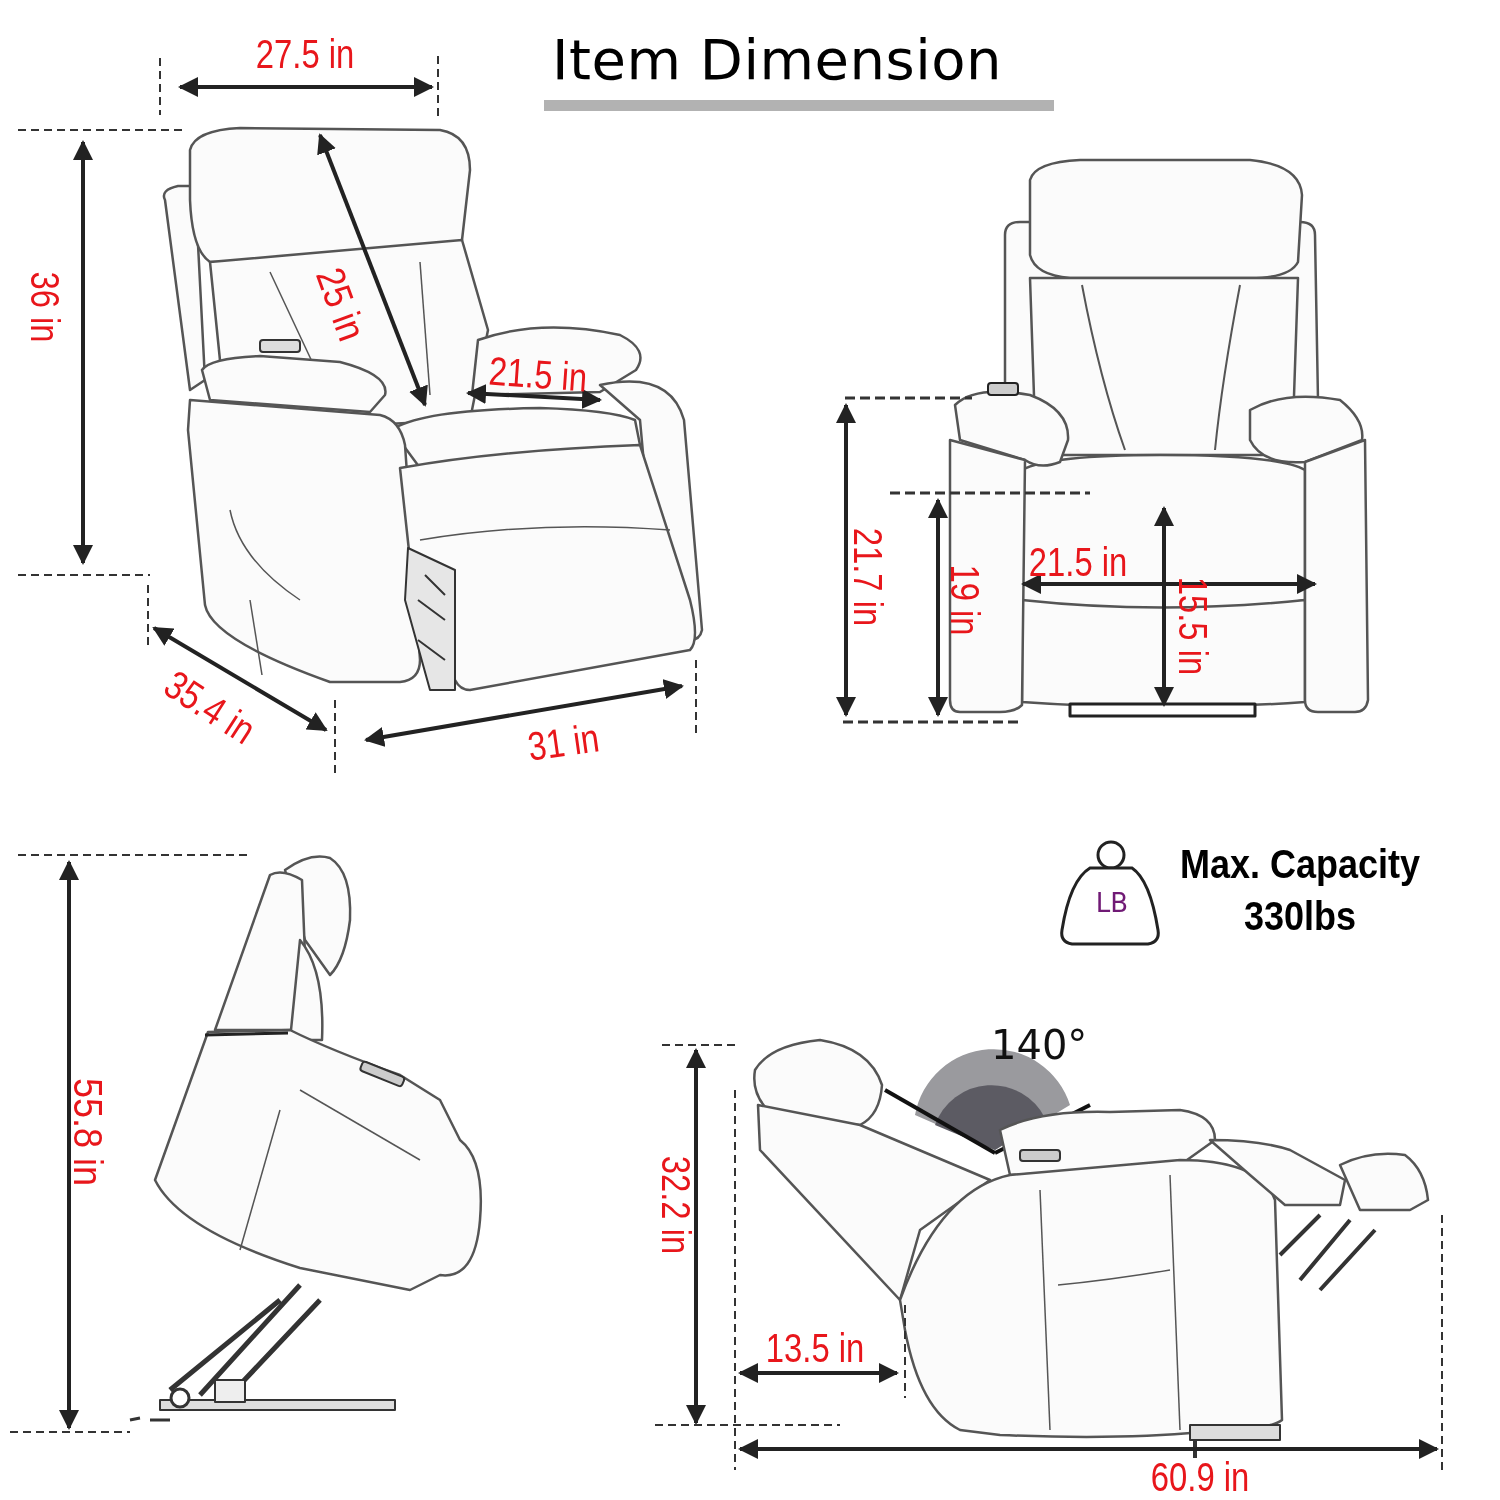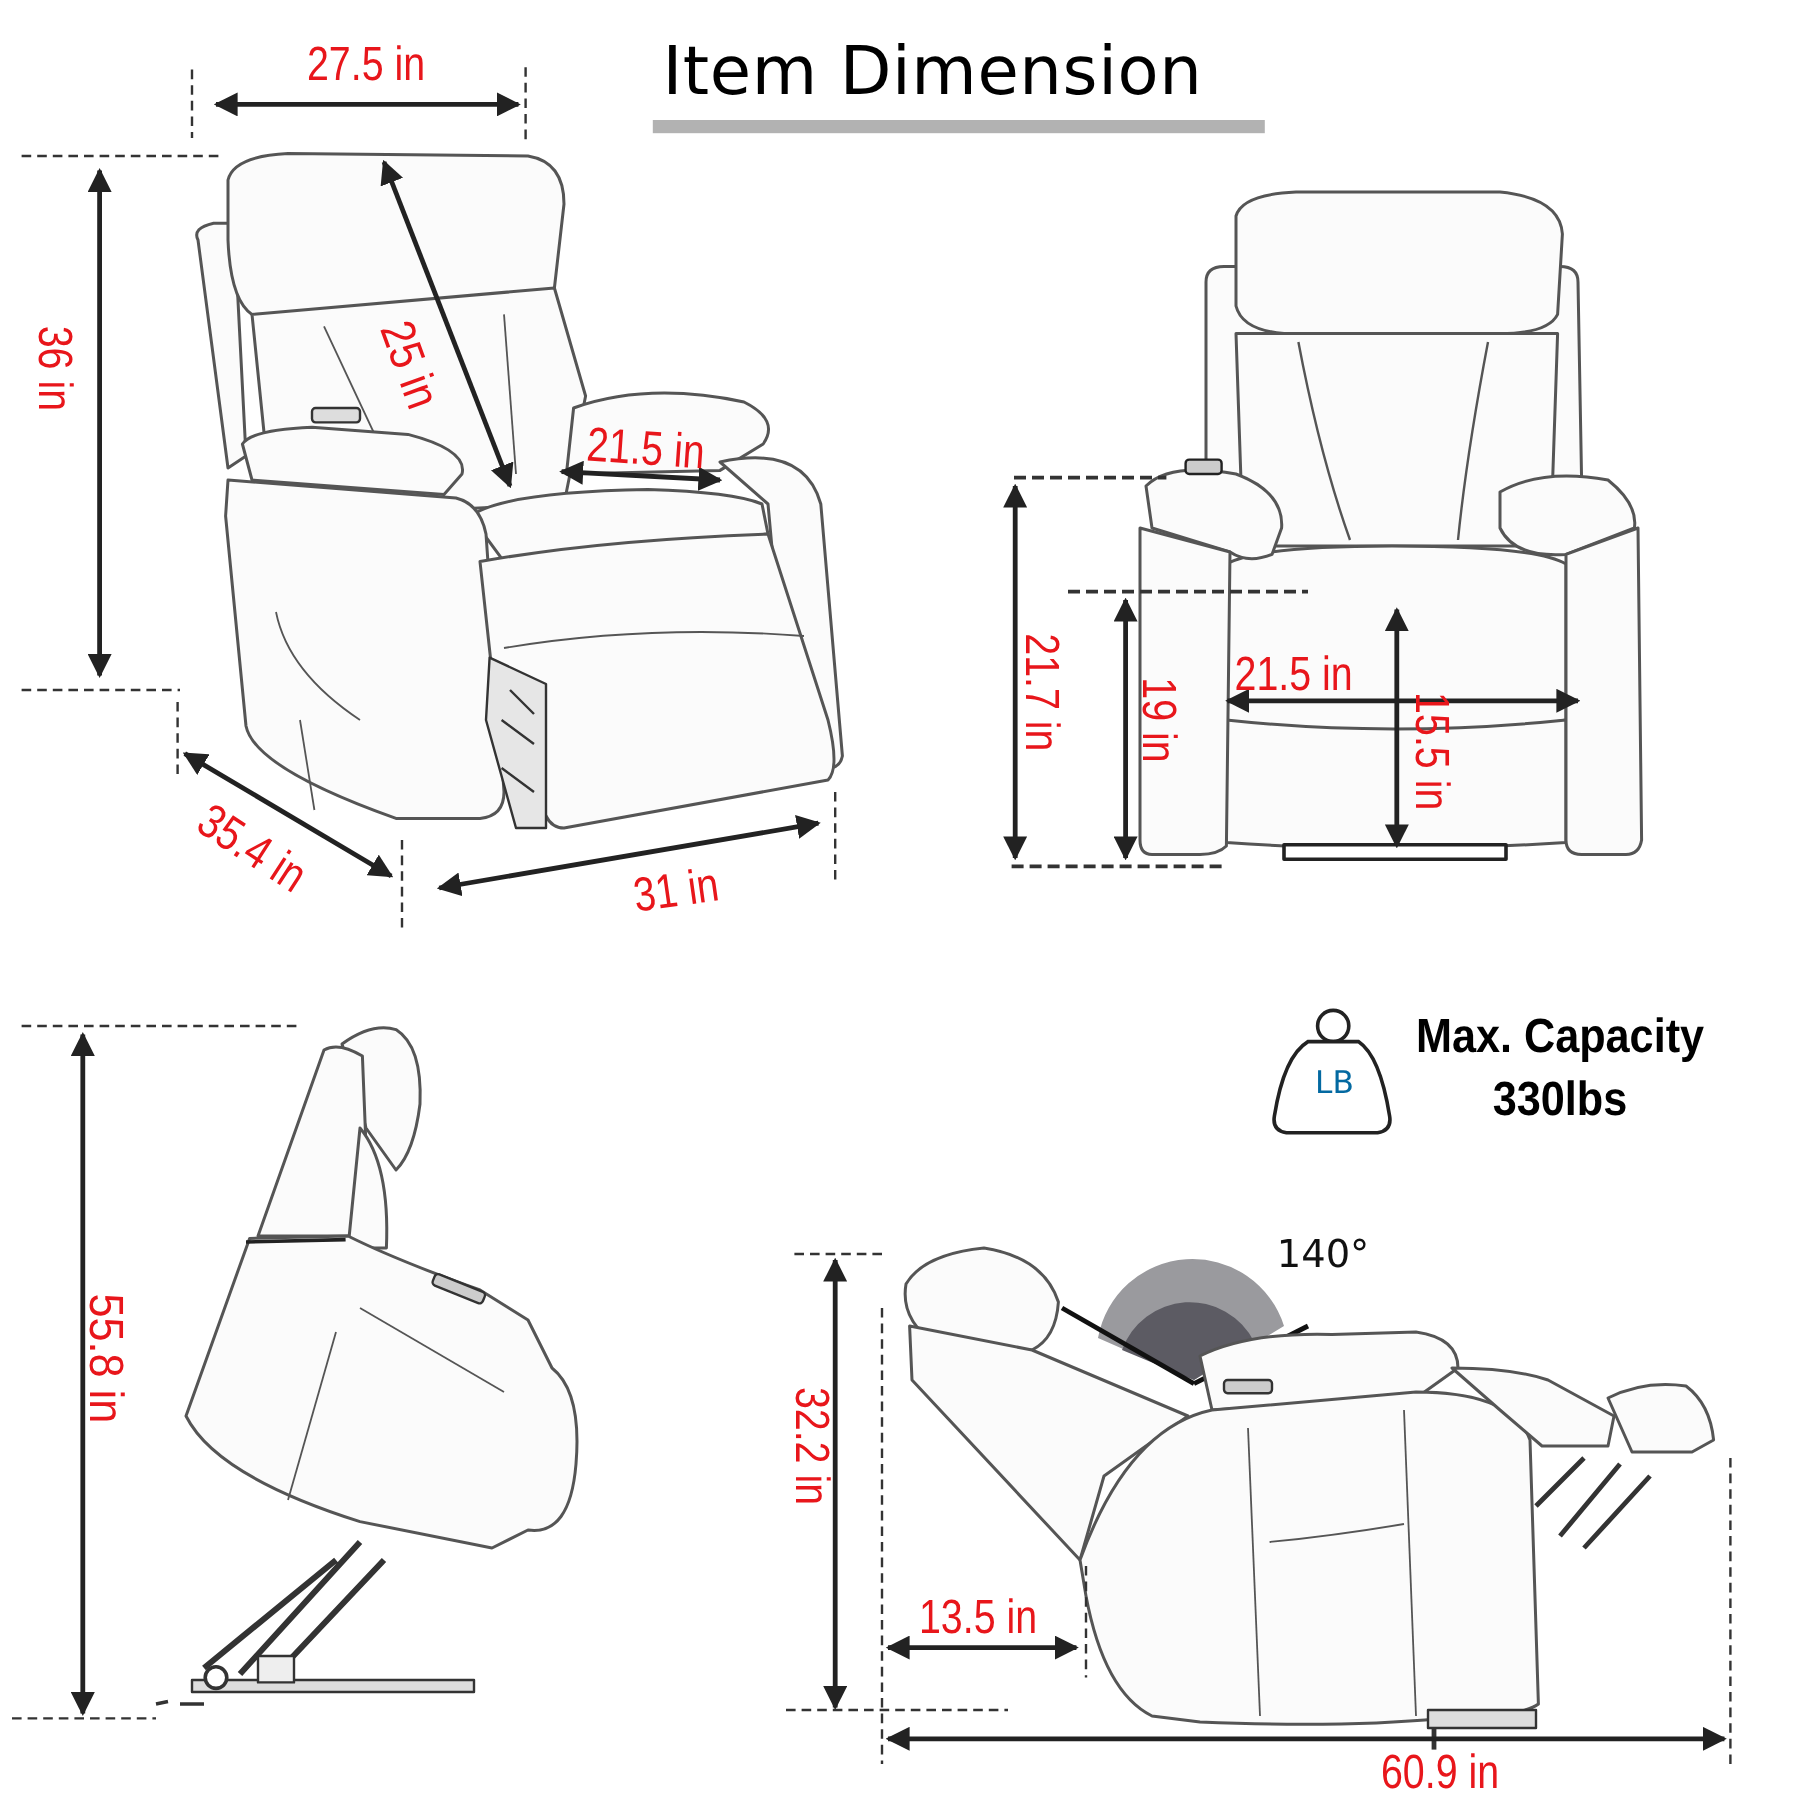--- a/index.html
+++ b/index.html
@@ -2,22 +2,22 @@
 <html><head>
 <meta charset="utf-8">
 <style>
   html, body { margin:0; padding:0; background:#ffffff; }
   body { width:1500px; height:1500px; position:relative; overflow:hidden; font-family:"Liberation Sans", sans-serif; }
   .canvas { position:absolute; left:0; top:0; width:1500px; height:1500px; }
   .title { position:absolute; left:552px; top:28px; font-family:"DejaVu Sans", sans-serif; font-weight:normal; font-size:56px; color:#000; letter-spacing:0.5px; white-space:nowrap; line-height:64px; }
   .title-bar { position:absolute; left:544px; top:100px; width:510px; height:11px; background:#b2b2b2; }
   .dim { position:absolute; color:#e8161b; font-family:"Liberation Sans", sans-serif; font-size:40px; white-space:nowrap; line-height:44px; transform-origin:center center; }
   .cap { position:absolute; left:1160px; top:838px; width:280px; text-align:center; font-family:"Liberation Sans", sans-serif; font-weight:bold; font-size:40px; line-height:52px; color:#000; transform:scaleX(0.9); }
-  .deg { position:absolute; left:1064px; top:1020px; font-family:"DejaVu Sans", sans-serif; font-size:32px; color:#111; line-height:50px; }
-  .lb { position:absolute; left:1077px; top:888px; width:70px; text-align:center; font-family:"DejaVu Sans", sans-serif; font-size:26px; color:#0369a1; }
+  .deg { position:absolute; left:991px; top:1020px; font-family:"DejaVu Sans", sans-serif; font-size:40px; color:#111; line-height:50px; }
+  .lb { position:absolute; left:1077px; top:888px; width:70px; text-align:center; font-family:"DejaVu Sans", sans-serif; font-size:26px; color:#701a75; }
 </style>
 </head>
 <body>
 
 <div class="canvas">
 
   <div class="title">Item Dimension</div>
   <div class="title-bar"></div>
 
   <svg width="1500" height="1500" viewBox="0 0 1500 1500" style="position:absolute;left:0;top:0;">

